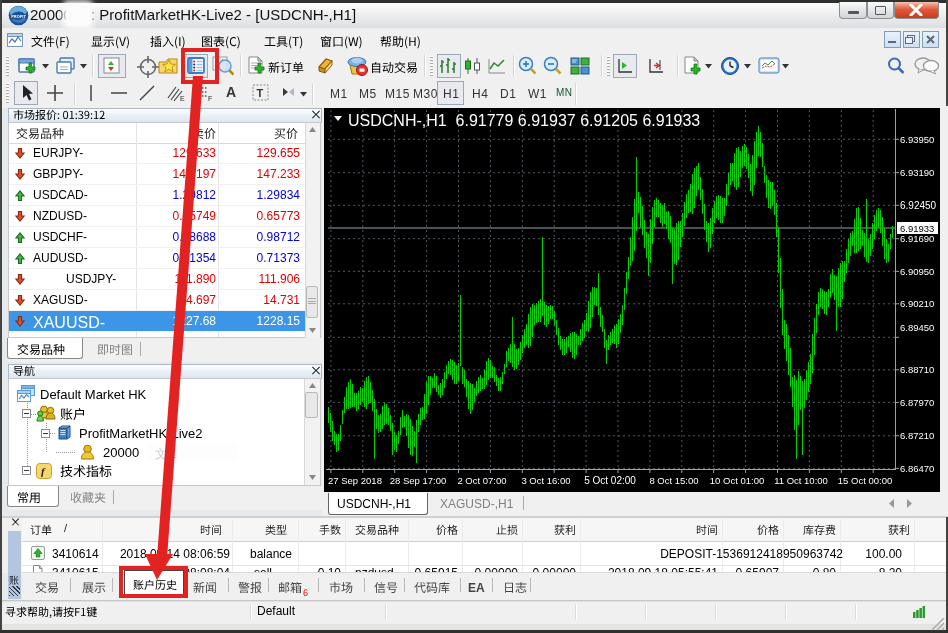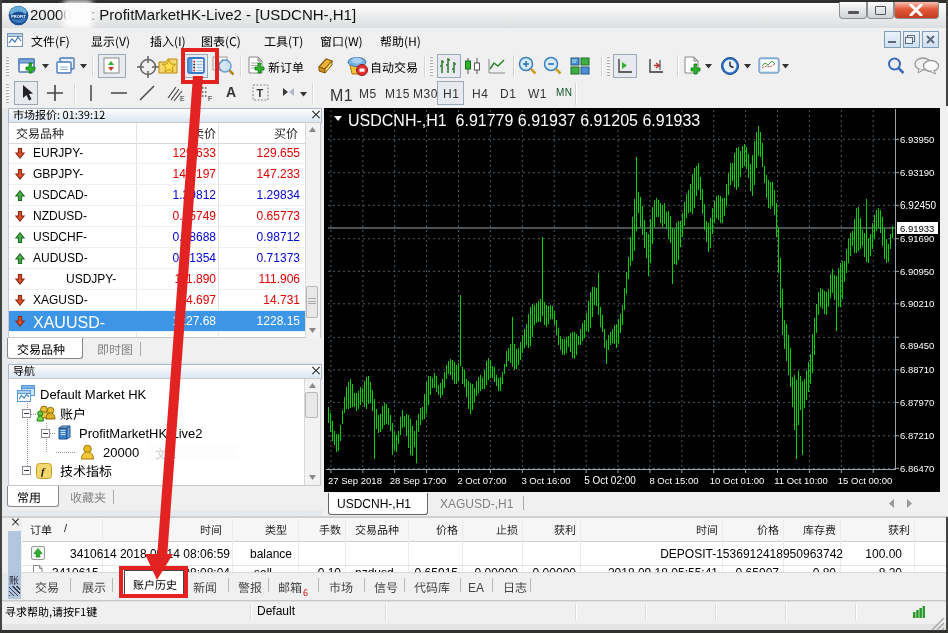--- a/index.html
+++ b/index.html
@@ -259,21 +259,21 @@
     <text x="4.5" y="13" font-size="11" font-weight="bold" fill="#333" font-family="Liberation Sans">T</text>
   </svg>
 <svg class="abs" style="left:280px;top:84px" width="18" height="18" viewBox="0 0 18 18">
     <path d="M3 4 l5 4 -5 4z" fill="#3a3a3a"></path>
     <path d="M14 12 l-5-4 5-4z" fill="#b0b8c8"></path>
   </svg>
 <svg class="abs" style="left:300px;top:92px" width="7" height="5" viewBox="0 0 7 5">
     <path d="M0 0 L7 0 L3.5 4.5Z" fill="#333"></path>
   </svg>
 <div class="abs" style="left:312px;top:83px;width:1px;height:22px;background:#d5d5d5;border-right:1px solid #fff;"></div>
-<div class="t" style="left:330px;top:87px;font-size:16px;color:#333;letter-spacing:0.5px;">M1</div>
+<div class="t" style="left:330px;top:87px;font-size:12px;color:#333;letter-spacing:0.5px;">M1</div>
 <div class="t" style="left:359px;top:87px;font-size:12px;color:#333;letter-spacing:0.5px;">M5</div>
 <div class="t" style="left:385px;top:87px;font-size:12px;color:#333;letter-spacing:0.5px;">M15</div>
 <div class="t" style="left:413px;top:87px;font-size:12px;color:#333;letter-spacing:0.5px;">M30</div>
 <div class="abs" style="left:437px;top:81px;width:27px;height:24px;box-sizing:border-box;border:1px solid #9aa8b8;background:#e8eaf0;"></div>
 <div class="t" style="left:443px;top:87px;font-size:12px;color:#333;letter-spacing:0.5px;">H1</div>
 <div class="t" style="left:472px;top:87px;font-size:12px;color:#333;letter-spacing:0.5px;">H4</div>
 <div class="t" style="left:500px;top:87px;font-size:12px;color:#333;letter-spacing:0.5px;">D1</div>
 <div class="t" style="left:528px;top:87px;font-size:12px;color:#333;letter-spacing:0.5px;">W1</div>
 <div class="t" style="left:556px;top:87px;font-size:10px;color:#14532d;letter-spacing:0.5px;">MN</div>
 <div class="abs" style="left:575px;top:83px;width:1px;height:22px;background:#d5d5d5;border-right:1px solid #fff;"></div>
@@ -497,21 +497,21 @@
     <path d="M571 294.4 h4" stroke="#9aa4ac"></path>
     <path d="M571 327.8 h4" stroke="#9aa4ac"></path>
     <path d="M571 360.4 h4" stroke="#9aa4ac"></path>
   </svg>
 <div class="t" style="left:900px;top:133.75200000000285px;font-size:9.5px;color:#fff;">6.93950</div>
 <div class="t" style="left:900px;top:167.19200000000308px;font-size:9.5px;color:#fff;">6.93190</div>
 <div class="t" style="left:900px;top:199.75200000000143px;font-size:10px;color:#fff;">6.92450</div>
 <div class="t" style="left:900px;top:233.19200000000166px;font-size:9.5px;color:#fff;">6.91690</div>
 <div class="t" style="left:900px;top:265.752px;font-size:9.5px;color:#fff;">6.90950</div>
 <div class="t" style="left:900px;top:298.3120000000023px;font-size:9.5px;color:#fff;">6.90210</div>
-<div class="t" style="left:900px;top:340px;font-size:9.5px;color:#fff;">6.89450</div>
+<div class="t" style="left:900px;top:322px;font-size:9.5px;color:#fff;">6.89450</div>
 <div class="t" style="left:900px;top:364.3120000000009px;font-size:9.5px;color:#fff;">6.88710</div>
 <div class="t" style="left:900px;top:396.87200000000314px;font-size:9.5px;color:#fff;">6.87970</div>
 <div class="t" style="left:900px;top:430.3120000000034px;font-size:9.5px;color:#fff;">6.87210</div>
 <div class="t" style="left:900px;top:462.8720000000018px;font-size:9.5px;color:#fff;">6.86470</div>
 <div class="abs" style="left:897px;top:222px;width:41px;height:12px;background:#fff;"></div>
 <div class="t" style="left:900px;top:223px;font-size:9.5px;color:#000;">6.91933</div>
 <svg class="abs" style="left:334px;top:115px" width="9" height="7" viewBox="0 0 9 7">
     <path d="M0 1 h8 l-4 5z" fill="#fff"></path>
   </svg>
 <div class="t" style="left:348px;top:112px;font-size:16px;color:#fff;">USDCNH-,H1&nbsp;&nbsp;6.91779 6.91937 6.91205 6.91933</div>
@@ -594,21 +594,21 @@
 <div class="abs" style="left:522px;top:519px;width:1px;height:53px;background:#ebebeb;"></div>
 <div class="abs" style="left:580px;top:519px;width:1px;height:53px;background:#ebebeb;"></div>
 <div class="abs" style="left:722px;top:519px;width:1px;height:53px;background:#ebebeb;"></div>
 <div class="abs" style="left:783px;top:519px;width:1px;height:53px;background:#ebebeb;"></div>
 <div class="abs" style="left:840px;top:519px;width:1px;height:53px;background:#ebebeb;"></div>
 <div class="abs" style="left:914px;top:519px;width:1px;height:53px;background:#ebebeb;"></div>
 <svg class="abs" style="left:31px;top:546px" width="14" height="14" viewBox="0 0 14 14">
     <rect x="0.5" y="0.5" width="13" height="13" rx="1.5" fill="#f2f8f2" stroke="#999"></rect>
     <path d="M7 2.5 L11 7.5 H8.8 V11 H5.2 V7.5 H3z" fill="#2cb52c" stroke="#1a7a1a" stroke-width="0.7"></path>
   </svg>
-<div class="t" style="left:52px;top:547px;font-size:12px;color:#000;margin-left:18px;">3410614</div>
+<div class="t" style="left:52px;top:547px;font-size:12px;color:#000;">3410614</div>
 <div class="t" style="right:718px;top:547px;font-size:12px;color:#000;">2018.09.14 08:06:59</div>
 <div class="t" style="left:250px;top:547px;font-size:12px;color:#000;">balance</div>
 <div class="t" style="right:105px;top:547px;font-size:12px;color:#000;">DEPOSIT-1536912418950963742</div>
 <div class="t" style="right:46px;top:547px;font-size:12px;color:#000;">100.00</div>
 <div class="abs" style="left:22px;top:565px;width:924px;height:1px;background:#e4e4e4;"></div>
 <svg class="abs" style="left:31px;top:565px" width="13" height="13" viewBox="0 0 13 13">
     <path d="M2.5 0.5 h6 l2.5 3 v9 h-8.5z" fill="#fff" stroke="#888"></path>
     <path d="M8.5 0.5 l0 3 h2.5" fill="none" stroke="#888"></path>
   </svg>
 <div class="t" style="left:52px;top:566px;font-size:12px;color:#000;">3410615</div>
@@ -644,21 +644,21 @@
   </svg>
 <svg style="position:absolute;left:374px;top:578px;" width="26" height="18" viewBox="0 -14 26 18">
     <path d="M4.6 -6.4V-5.6H10.4V-6.4ZM4.6 -4.7V-3.9H10.4V-4.7ZM3.7 -8.1V-7.3H11.4V-8.1ZM6.5 -9.8C6.8 -9.3 7.2 -8.6 7.3 -8.2L8.1 -8.5C8 -8.9 7.6 -9.6 7.3 -10.1ZM4.4 -2.9V1H5.2V0.5H9.7V0.9H10.5V-2.9ZM5.2 -0.3V-2.2H9.7V-0.3ZM3.1 -10C2.5 -8.2 1.5 -6.4 0.4 -5.2C0.5 -5 0.8 -4.6 0.9 -4.4C1.3 -4.8 1.7 -5.4 2 -5.9V1H2.9V-7.4C3.3 -8.2 3.6 -9 3.9 -9.8Z M15.1 -8.8H20.8V-7.2H15.1ZM14.2 -9.6V-6.4H21.8V-9.6ZM12.8 -5.3V-4.5H15.2C15 -3.7 14.7 -2.9 14.4 -2.3H20.7C20.5 -0.9 20.3 -0.2 20 0C19.8 0.1 19.7 0.1 19.4 0.1C19 0.1 18.2 0.1 17.3 0C17.5 0.3 17.6 0.6 17.6 0.9C18.5 0.9 19.3 0.9 19.7 0.9C20.1 0.9 20.4 0.8 20.7 0.6C21.2 0.2 21.5 -0.7 21.7 -2.7C21.8 -2.8 21.8 -3.1 21.8 -3.1H15.8L16.2 -4.5H23.2V-5.3Z" fill="#444"></path>
   </svg>
 <svg style="position:absolute;left:414px;top:578px;" width="38" height="18" viewBox="0 -14 38 18">
     <path d="M8.6 -9.4C9.3 -8.8 10.1 -8 10.5 -7.4L11.2 -7.9C10.8 -8.4 9.9 -9.3 9.2 -9.8ZM6.6 -9.9C6.6 -8.6 6.7 -7.4 6.8 -6.3L3.9 -6L4 -5.1L6.9 -5.5C7.4 -1.7 8.3 0.8 10.3 0.9C11 1 11.4 0.4 11.7 -1.7C11.5 -1.8 11.1 -2 10.9 -2.2C10.8 -0.8 10.6 -0.1 10.3 -0.1C9 -0.2 8.2 -2.4 7.8 -5.6L11.5 -6L11.3 -6.9L7.7 -6.4C7.6 -7.5 7.5 -8.7 7.5 -9.9ZM3.8 -10C3 -8.1 1.6 -6.2 0.3 -5C0.4 -4.8 0.7 -4.4 0.8 -4.2C1.3 -4.7 1.9 -5.3 2.4 -5.9V0.9H3.3V-7.2C3.8 -8 4.2 -8.8 4.6 -9.7Z M16.9 -2.5V-1.6H21.5V-2.5ZM17.9 -7.8C17.8 -6.6 17.7 -5 17.5 -4H17.7L22.4 -4C22.1 -1.4 21.9 -0.3 21.6 -0C21.4 0.1 21.3 0.1 21.1 0.1C20.9 0.1 20.3 0.1 19.8 0C19.9 0.3 20 0.6 20 0.9C20.6 0.9 21.1 0.9 21.5 0.9C21.8 0.9 22 0.8 22.3 0.5C22.7 0.1 23 -1.2 23.3 -4.4C23.3 -4.5 23.3 -4.8 23.3 -4.8H21.8C22 -6.3 22.2 -8.1 22.3 -9.3L21.6 -9.4L21.5 -9.4H17.3V-8.5H21.3C21.2 -7.5 21.1 -6 20.9 -4.8H18.4C18.6 -5.7 18.7 -6.8 18.7 -7.7ZM12.6 -9.4V-8.6H14.1C13.7 -6.8 13.2 -5.1 12.3 -3.9C12.5 -3.7 12.7 -3.2 12.8 -3C13 -3.3 13.2 -3.6 13.4 -3.9V0.4H14.2V-0.6H16.4V-5.7H14.2C14.5 -6.6 14.7 -7.6 14.9 -8.6H16.7V-9.4ZM14.2 -4.9H15.6V-1.4H14.2Z M27.9 -2.9C28 -3 28.4 -3.1 29 -3.1H31.1V-1.7H26.8V-0.9H31.1V0.9H32V-0.9H35.4V-1.7H32V-3.1H34.7V-3.9H32V-5.2H31.1V-3.9H28.8C29.2 -4.5 29.6 -5.1 29.9 -5.8H34.9V-6.6H30.3L30.7 -7.5L29.8 -7.8C29.7 -7.4 29.5 -7 29.3 -6.6H27.1V-5.8H28.9C28.6 -5.2 28.4 -4.7 28.2 -4.5C28 -4.1 27.8 -3.9 27.6 -3.8C27.7 -3.6 27.9 -3.1 27.9 -2.9ZM29.6 -9.9C29.8 -9.6 30 -9.2 30.2 -8.9H25.5V-5.4C25.5 -3.7 25.4 -1.2 24.4 0.5C24.6 0.6 25 0.9 25.1 1C26.2 -0.8 26.3 -3.5 26.3 -5.4V-8H35.4V-8.9H31.2C31.1 -9.2 30.8 -9.7 30.5 -10.1Z" fill="#444"></path>
   </svg>
 <svg style="position:absolute;left:503px;top:578px;" width="26" height="18" viewBox="0 -14 26 18">
     <path d="M3 -4.2H9V-0.9H3ZM3 -5.1V-8.4H9V-5.1ZM2.1 -9.3V0.8H3V0H9V0.8H10V-9.3Z M15.2 -3.1V-0.5C15.2 0.5 15.6 0.8 17 0.8C17.3 0.8 19.4 0.8 19.7 0.8C20.9 0.8 21.2 0.4 21.3 -1.2C21.1 -1.2 20.7 -1.4 20.5 -1.5C20.4 -0.2 20.3 -0 19.7 -0C19.2 -0 17.4 -0 17 -0C16.3 -0 16.1 -0.1 16.1 -0.5V-3.1ZM16.5 -3.8C17.5 -3.2 18.7 -2.3 19.2 -1.7L19.9 -2.3C19.3 -3 18.1 -3.8 17.2 -4.3ZM20.9 -2.8C21.5 -1.8 22.2 -0.4 22.5 0.4L23.4 0.1C23.1 -0.7 22.3 -2.1 21.7 -3.1ZM13.8 -3C13.6 -2 13.1 -0.8 12.6 -0.1L13.4 0.4C13.9 -0.4 14.4 -1.7 14.6 -2.7ZM17.5 -10.1V-8.4H12.7V-7.5H17.5V-5.4H13.5V-4.6H22.6V-5.4H18.4V-7.5H23.4V-8.4H18.4V-10.1Z" fill="#444"></path>
   </svg>
-<div class="t" style="left:468px;top:581px;font-size:12px;color:#444;">EA</div>
+<div class="t" style="left:468px;top:581px;font-size:12px;color:#444;font-weight:bold;">EA</div>
 <svg style="position:absolute;left:303px;top:586px;" width="6" height="13" viewBox="0 -10 6 13">
     <path d="M2.7 0.1C3.7 0.1 4.6 -0.7 4.6 -2C4.6 -3.4 3.9 -4.1 2.8 -4.1C2.3 -4.1 1.7 -3.8 1.3 -3.3C1.3 -5.3 2.1 -6 3 -6C3.4 -6 3.8 -5.8 4 -5.5L4.5 -6C4.1 -6.4 3.6 -6.7 2.9 -6.7C1.7 -6.7 0.5 -5.7 0.5 -3.1C0.5 -1 1.4 0.1 2.7 0.1ZM1.3 -2.6C1.7 -3.3 2.2 -3.5 2.6 -3.5C3.4 -3.5 3.8 -2.9 3.8 -2C3.8 -1.1 3.3 -0.5 2.7 -0.5C1.9 -0.5 1.4 -1.3 1.3 -2.6Z" fill="#e00000"></path>
   </svg>
 <div class="abs" style="left:70px;top:578px;width:1px;height:14px;background:#b8b8b8;"></div>
 <div class="abs" style="left:112px;top:578px;width:1px;height:14px;background:#b8b8b8;"></div>
 <div class="abs" style="left:186px;top:578px;width:1px;height:14px;background:#b8b8b8;"></div>
 <div class="abs" style="left:228px;top:578px;width:1px;height:14px;background:#b8b8b8;"></div>
 <div class="abs" style="left:268px;top:578px;width:1px;height:14px;background:#b8b8b8;"></div>
 <div class="abs" style="left:318px;top:578px;width:1px;height:14px;background:#b8b8b8;"></div>
 <div class="abs" style="left:364px;top:578px;width:1px;height:14px;background:#b8b8b8;"></div>

